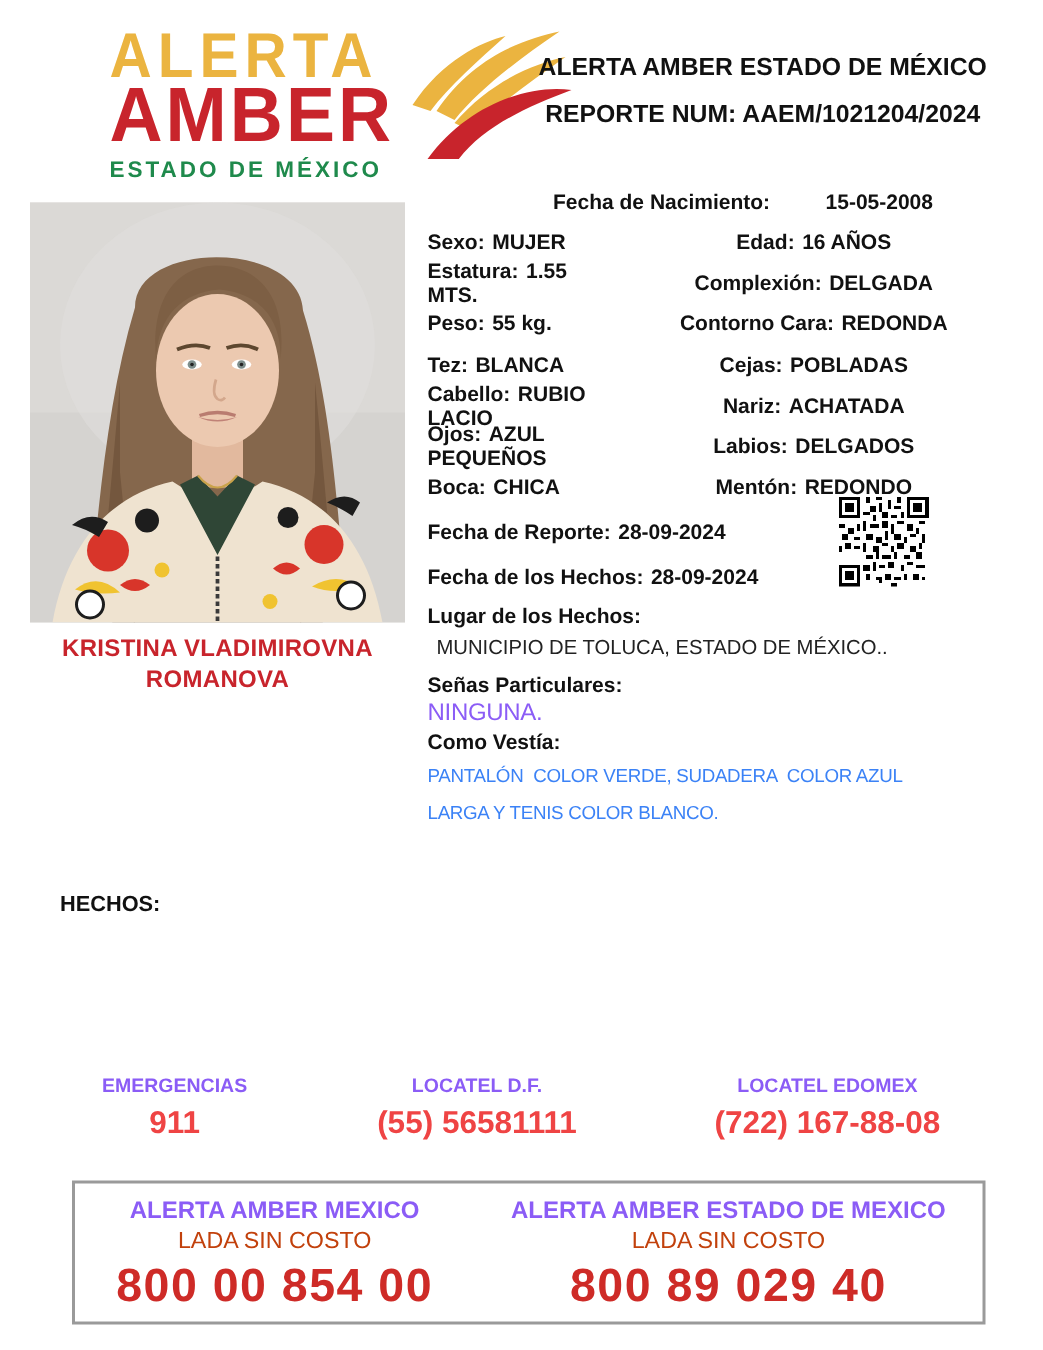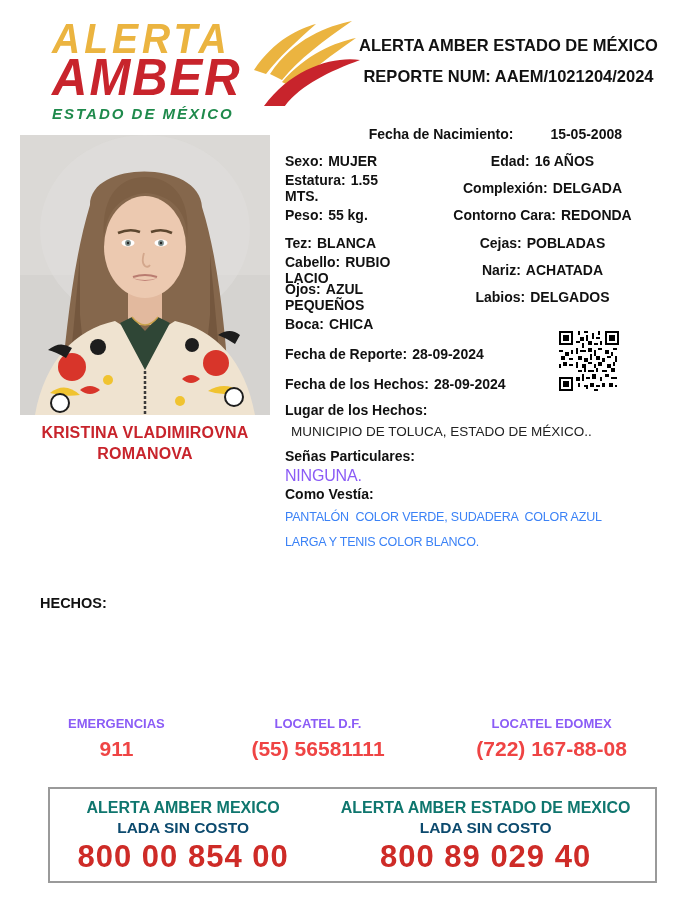--- a/index.html
+++ b/index.html
@@ -3,21 +3,21 @@
 <meta charset="utf-8">
 <style>
   * { margin:0; padding:0; box-sizing:border-box; }
   html,body { background:#ffffff; }
   body { font-family:"Liberation Sans", sans-serif; }
   .page {
     position:relative; width:695px; height:900px; background:#ffffff;
     margin:0 auto; overflow:hidden;
   }
   
-  .logo { position:absolute; left:52px; top:18px; width:290px; height:100px;font-style:italic; }
+  .logo { position:absolute; left:73px; top:18px; width:290px; height:100px; }
   .logo-alerta {
     font-weight:bold; font-size:39px; color:#EBB440; letter-spacing:4px;
     transform:scaleY(1.08); transform-origin:left top; line-height:38px;
   }
   .logo-amber {
     font-weight:bold; font-size:49px; color:#C8242C; letter-spacing:2px;
     line-height:46px; margin-top:-3px; transform:scaleY(1.05); transform-origin:left top;
   }
   .logo-swoosh { position:absolute; left:196px; top:2px; width:120px; height:86px; }
   .logo-estado {
@@ -61,22 +61,22 @@
   .contact-1 { width:27%; } .contact-2 { width:36%; } .contact-3 { width:37%; }
   .contact-label { color:#8b5cf6; font-weight:bold; font-size:13px; line-height:22px; }
   .contact-number { color:#ef4444; font-weight:bold; font-size:21px; line-height:27px; }
   
   .hotline-box {
     position:absolute; left:48px; right:38px; top:787px; height:96px;
     border:2px solid #9a9a9a; background:#fff; display:flex; padding-top:9px;
   }
   .hotline { text-align:center; }
   .hotline-left { width:44%; } .hotline-right { width:56%; }
-  .hotline-title { color:#0f766e; font-weight:bold; font-size:16px; line-height:20px; }
-  .hotline-sub { color:#0c4a6e; font-weight:bold; font-size:15.5px; line-height:19px; }
+  .hotline-title { color:#8b5cf6; font-weight:bold; font-size:16px; line-height:20px; }
+  .hotline-sub { color:#c2410c; font-weight:normal; font-size:15.5px; line-height:19px; }
   .hotline-number { color:#CE2B27; font-weight:bold; font-size:31px; line-height:40px; letter-spacing:1px; }
 </style>
 </head>
 <body>
 
 <div class="page">
 
   <div class="logo">
     <div class="logo-alerta">ALERTA</div>
     <div class="logo-amber">AMBER</div>
@@ -198,20 +198,24 @@
     </div>
     <div class="d-row">
       <span class="d-left"><span class="lbl">Ojos:</span><span class="val">AZUL PEQUEÑOS</span></span>
       <span class="d-right">
           <span class="lbl">Labios:</span>
           <span class="val">DELGADOS</span>
         </span>
     </div>
     <div class="d-row">
       <span class="d-left"><span class="lbl">Boca:</span><span class="val">CHICA</span></span>
+      <span class="d-right">
+          <span class="lbl">Mentón:</span>
+          <span class="val">REDONDO</span>
+        </span>
     </div>
 
     <div class="date-row">
       <span class="lbl">Fecha de Reporte:</span>
       <span class="val">28-09-2024</span>
     </div>
     <div class="date-row">
       <span class="lbl">Fecha de los Hechos:</span>
       <span class="val">28-09-2024</span>
     </div>

